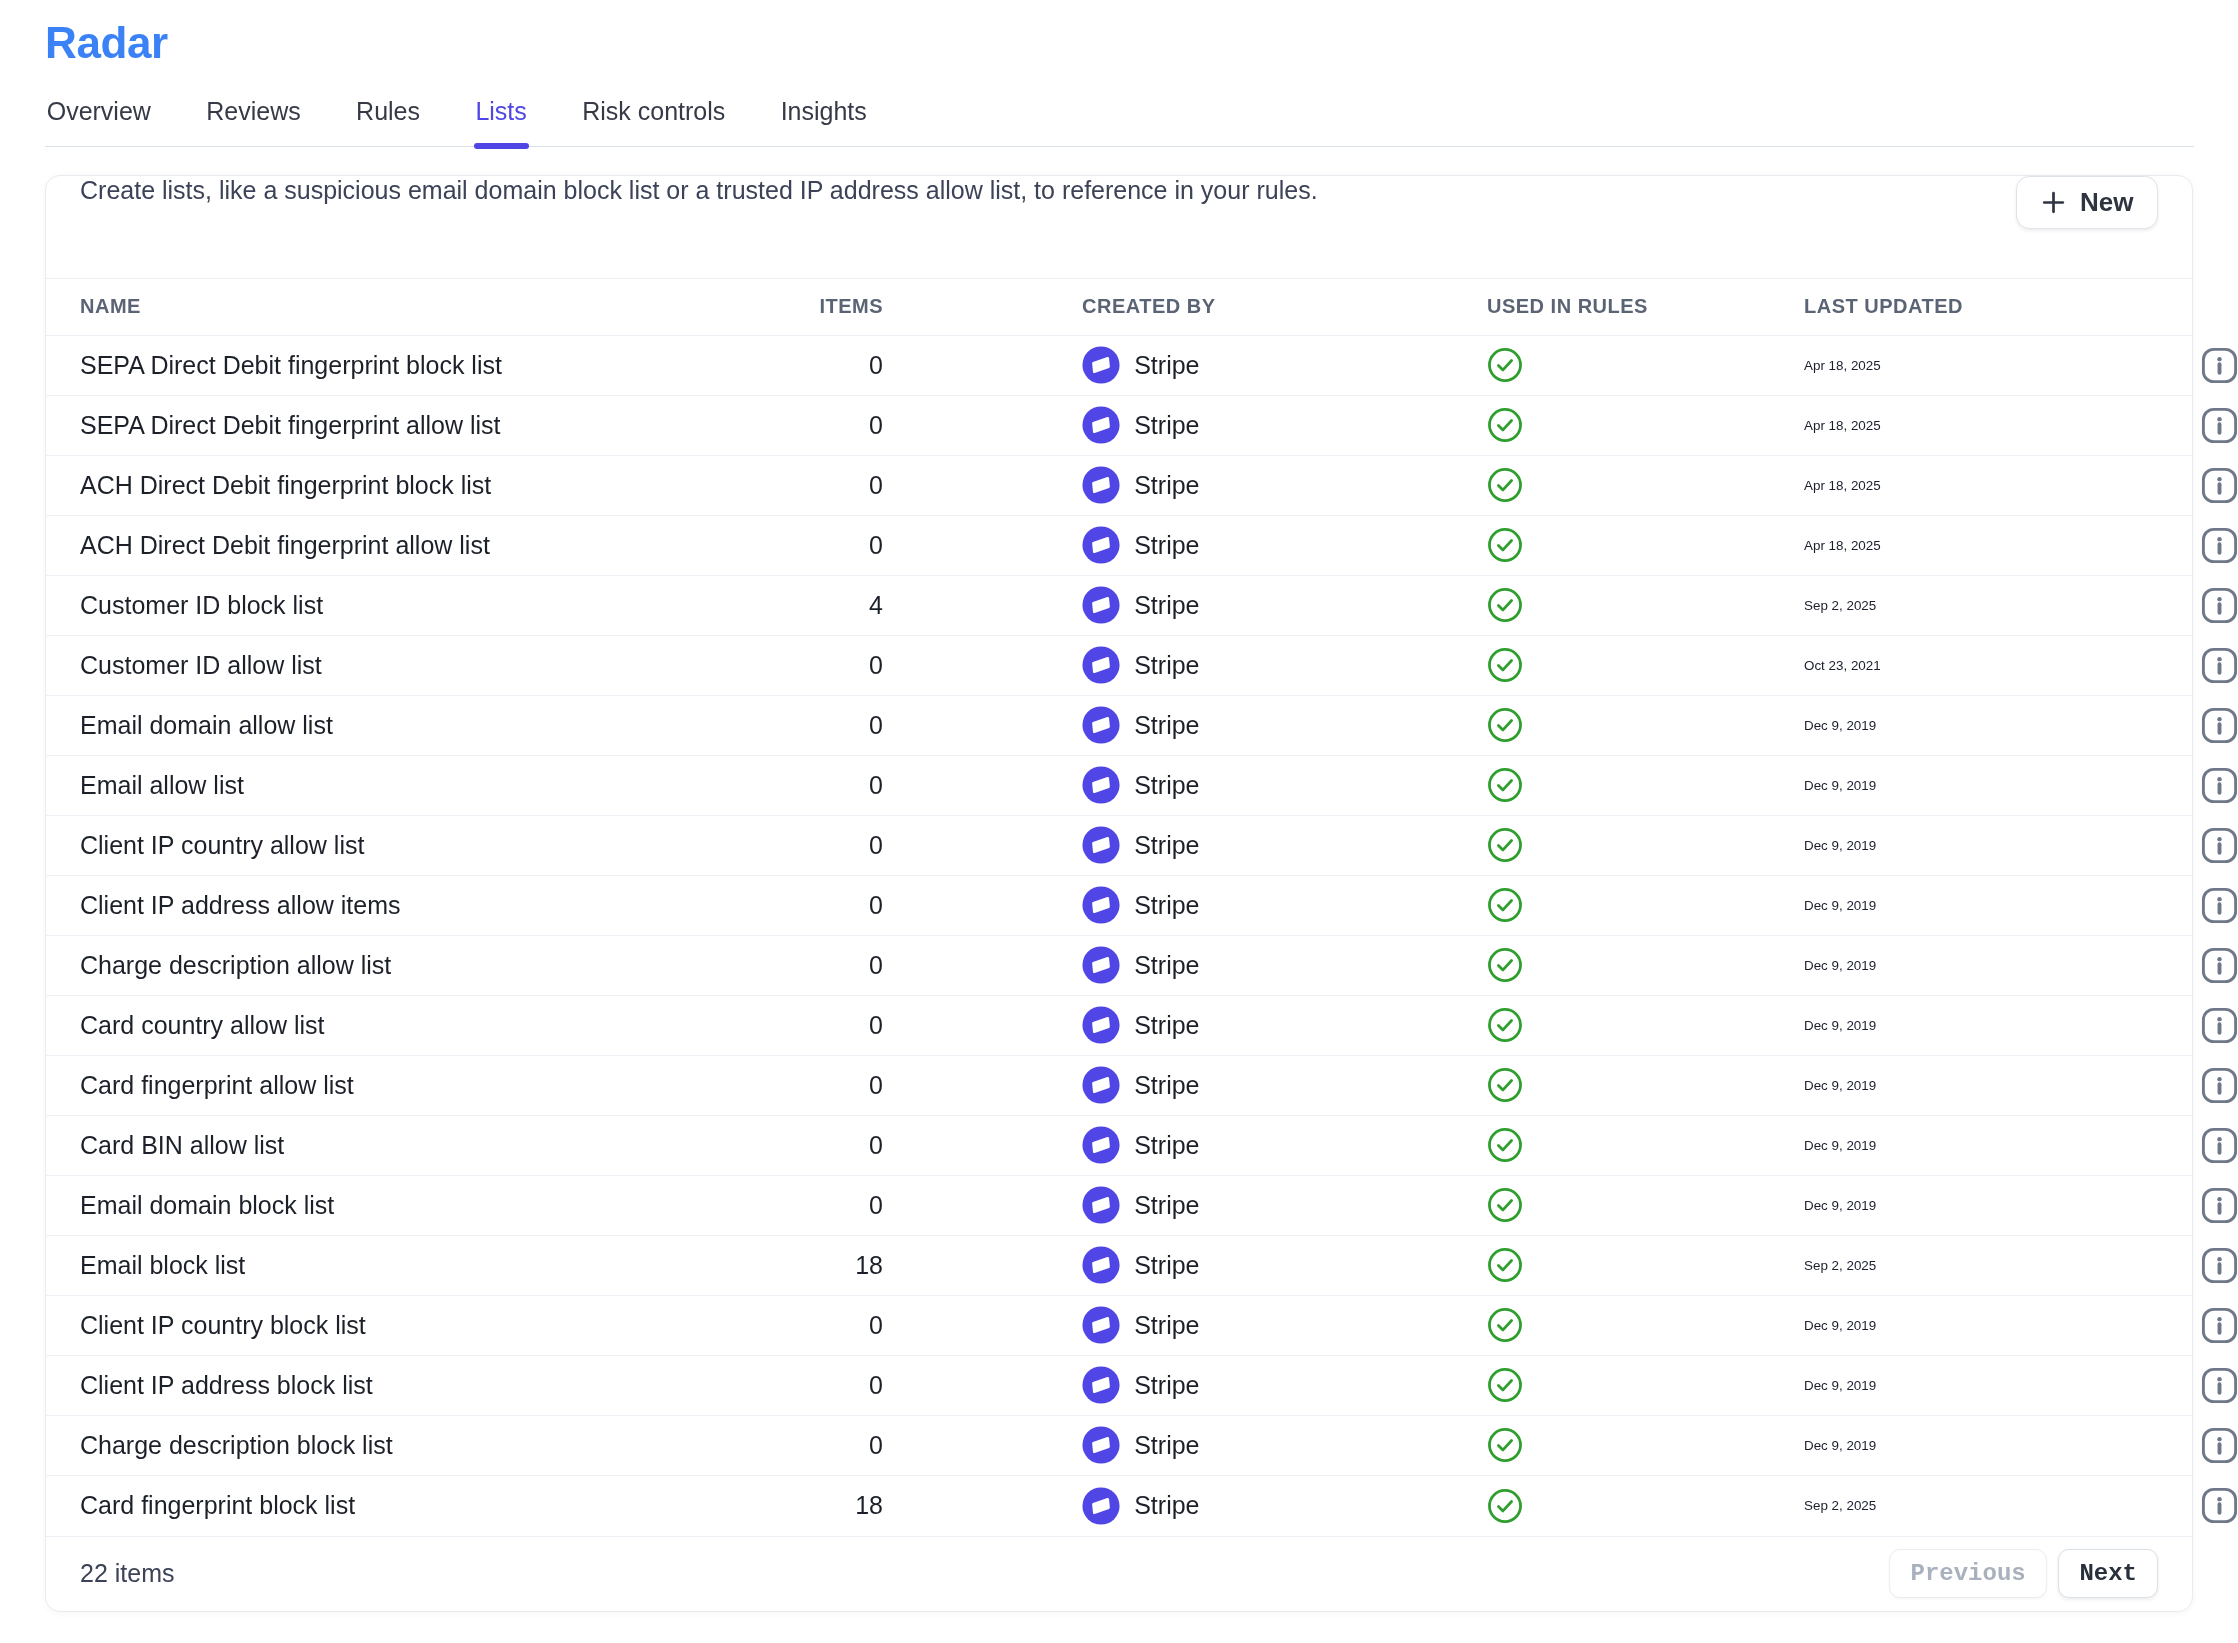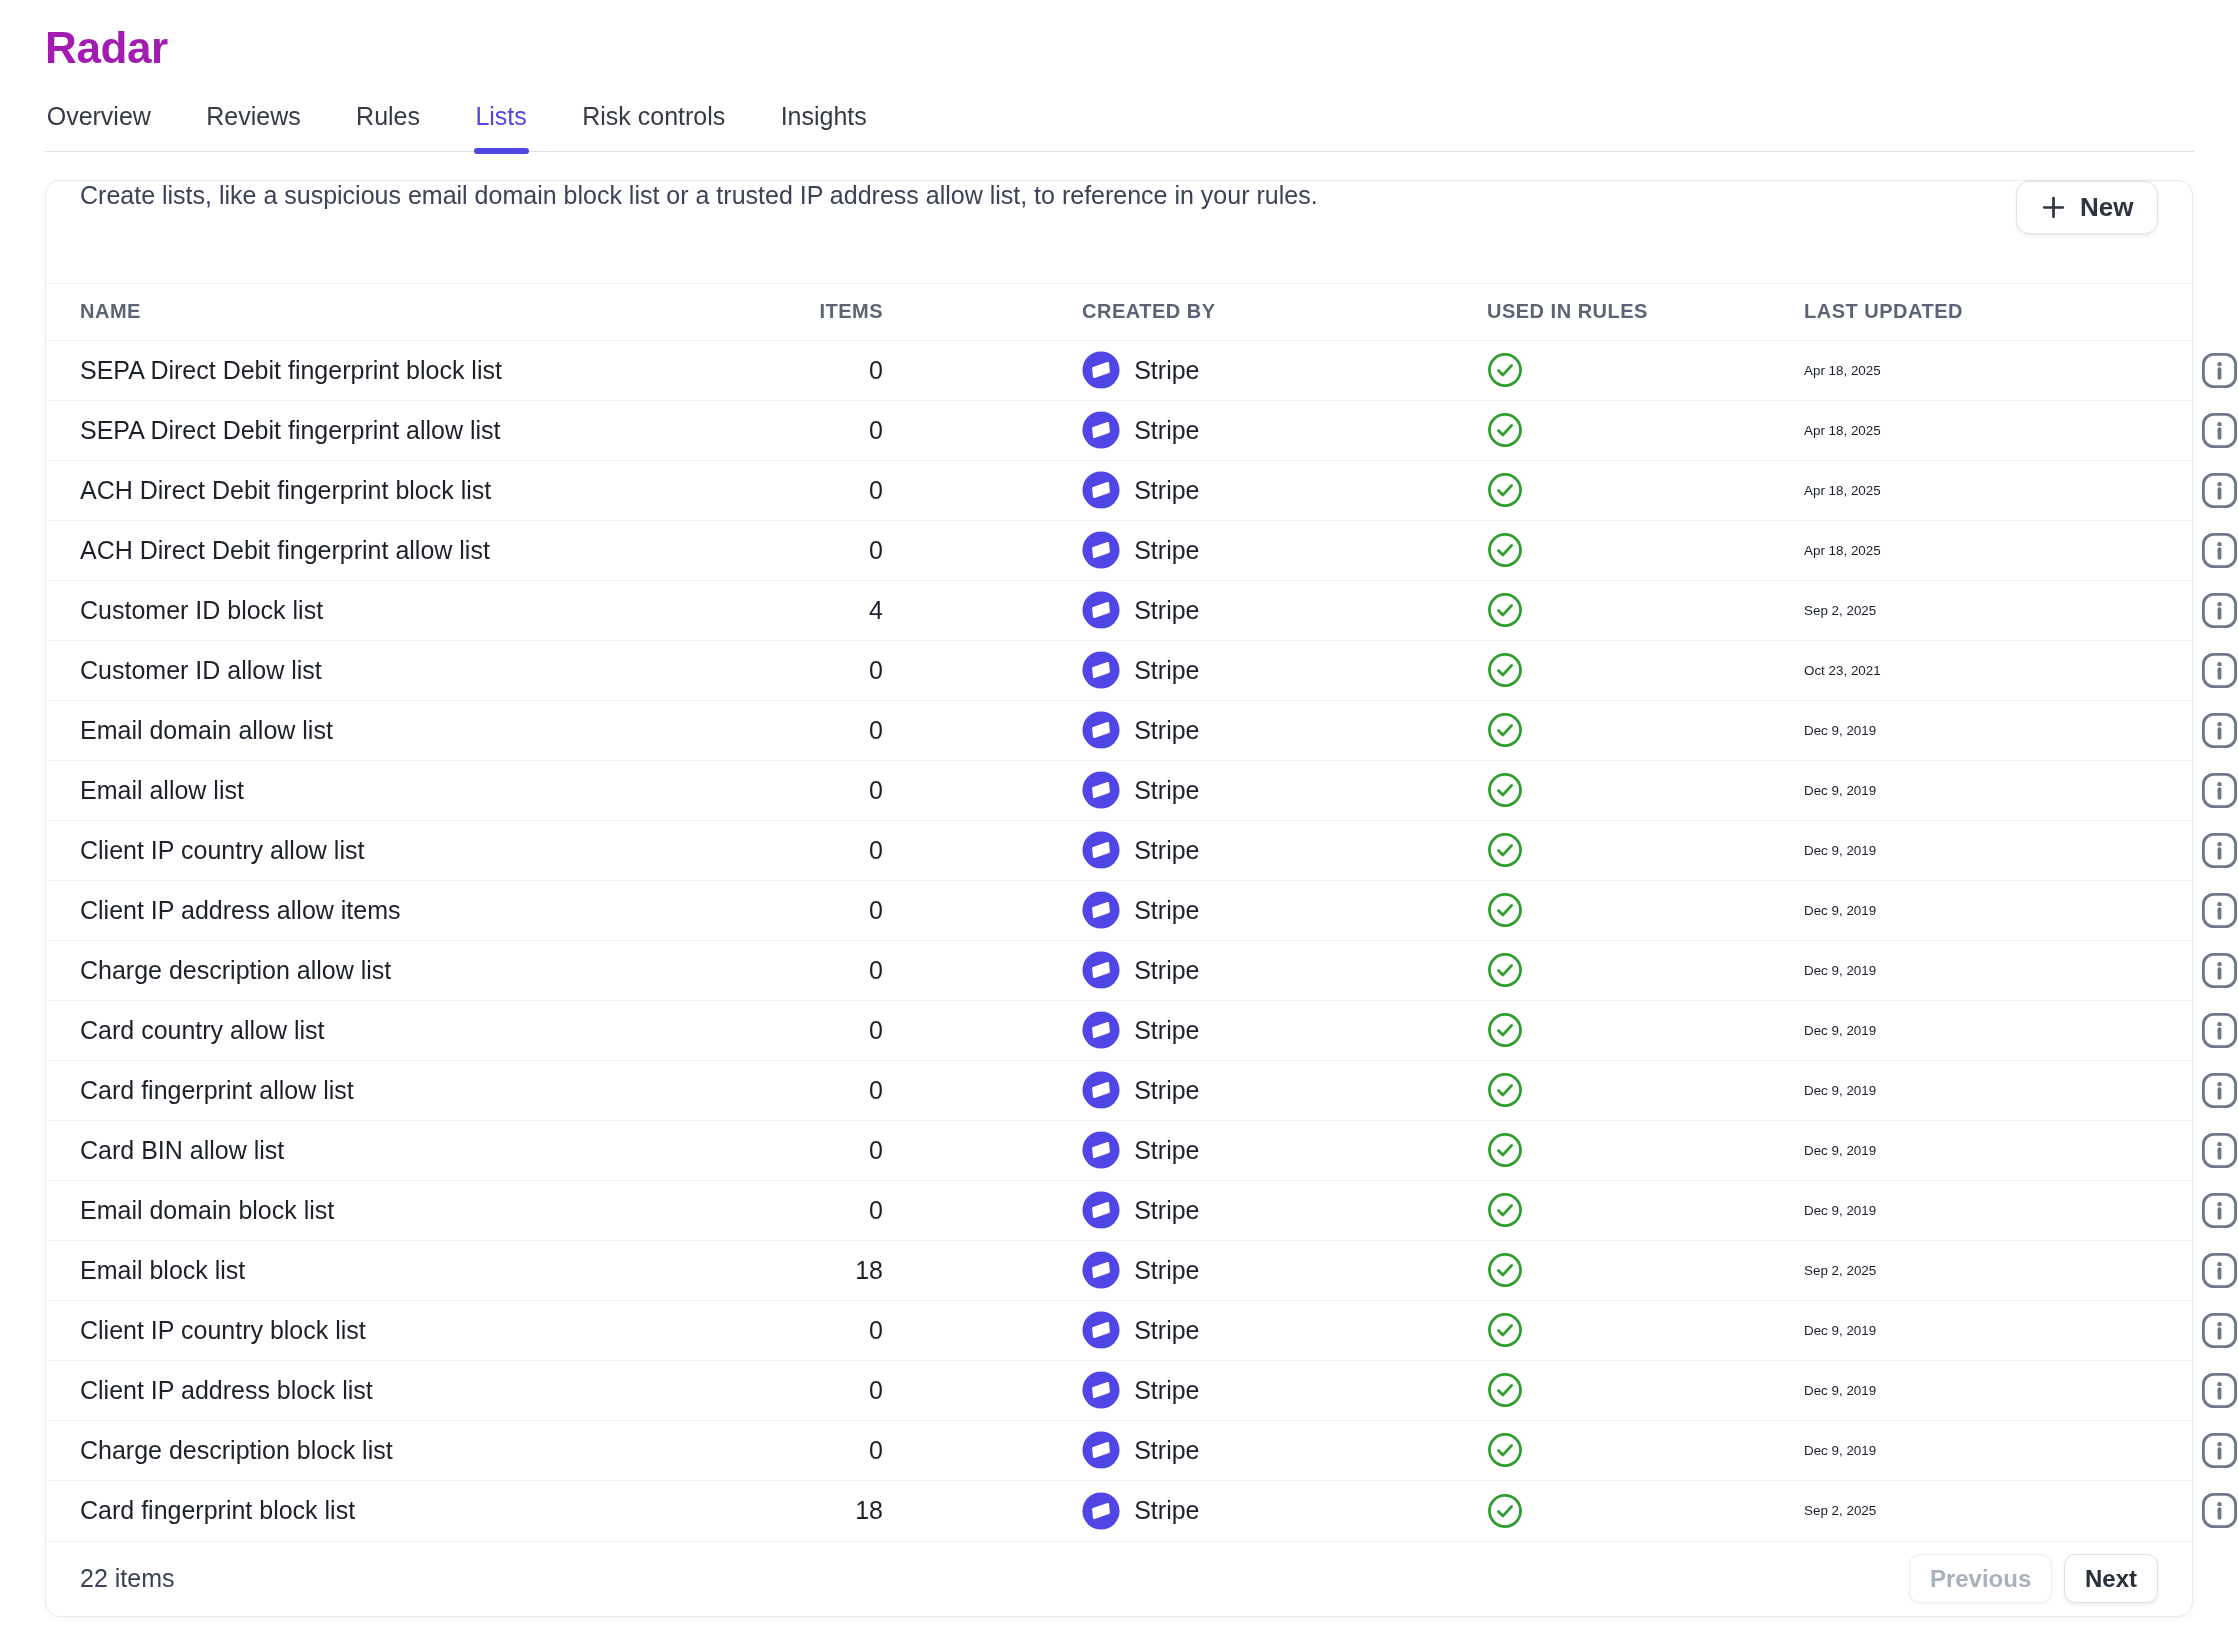--- a/index.html
+++ b/index.html
@@ -1,20 +1,20 @@
 <!DOCTYPE html>
 <html style="font-size:13.4px"><head>
 <meta charset="utf-8">
 <style>
   * { margin:0; padding:0; box-sizing:border-box; }
   html,body { width:2239px; height:1644px; background:#ffffff;
     font-family:"Liberation Sans", sans-serif; color:#1a1f2e; }
   .page { width:2239px; height:1644px; padding:18.4px 45px 0 45px; overflow:hidden; }
 
-  h1.title { font-size:44px; font-weight:700; letter-spacing:-0.4px; color:#a21caf; margin-top:5px; }
+  h1.title { font-size:44px; font-weight:700; letter-spacing:-0.4px; color:#3b82f6; }
 
   .tabs { display:flex; gap:52px; margin-top:28.5px; position:relative;
     border-bottom:1.7px solid #d9e0e7; }
   .tab { font-size:25px; font-weight:500; color:#353a46; padding:0 1.7px 20px 1.7px;
     position:relative; cursor:pointer; background:none; border:none;
     font-family:"Liberation Sans", sans-serif; }
   .tab.active { color:#5046e5; }
   .tab.active::after { content:""; position:absolute; left:0; right:0; bottom:-3.4px;
     height:5.9px; border-radius:3.4px; background:#5046e5; }
 
@@ -43,21 +43,21 @@
   .trow .name { font-size:25px; font-weight:500; color:#1c2029; }
   .trow .items { font-size:25px; color:#1c2029; }
   .created-wrap { display:flex; align-items:center; gap:14.2px; font-size:25px; color:#1c2029; }
   .icon-wrap { display:flex; align-items:center; }
 
   .tfoot { height:75px; border-top:1.7px solid #eceff3; display:flex; align-items:center;
     justify-content:space-between; padding:0 34px; }
   .items-count { font-size:25px; color:#3c4257; }
   .pager { display:flex; gap:11.7px; }
   .pbtn { height:49px; padding:8px 20px; background:#fff; border-radius:11px; font-size:24px;
-    font-weight:600; cursor:pointer; font-family:Liberation Sans, sans-serif;
+    font-weight:600; cursor:pointer; font-family:Liberation Mono, monospace;
     border:1.7px solid #dbe1e8; color:#28303c; box-shadow:0 1.7px 3.4px rgba(33,42,53,0.08); }
   .pbtn.disabled { color:#a8b1bd; border-color:#eaeef2; box-shadow:0 1.7px 2.5px rgba(33,42,53,0.03);
     cursor:default; }
 </style>
 </head>
 <body>
 
 <div class="page">
   <h1 class="title">Radar</h1>
 

